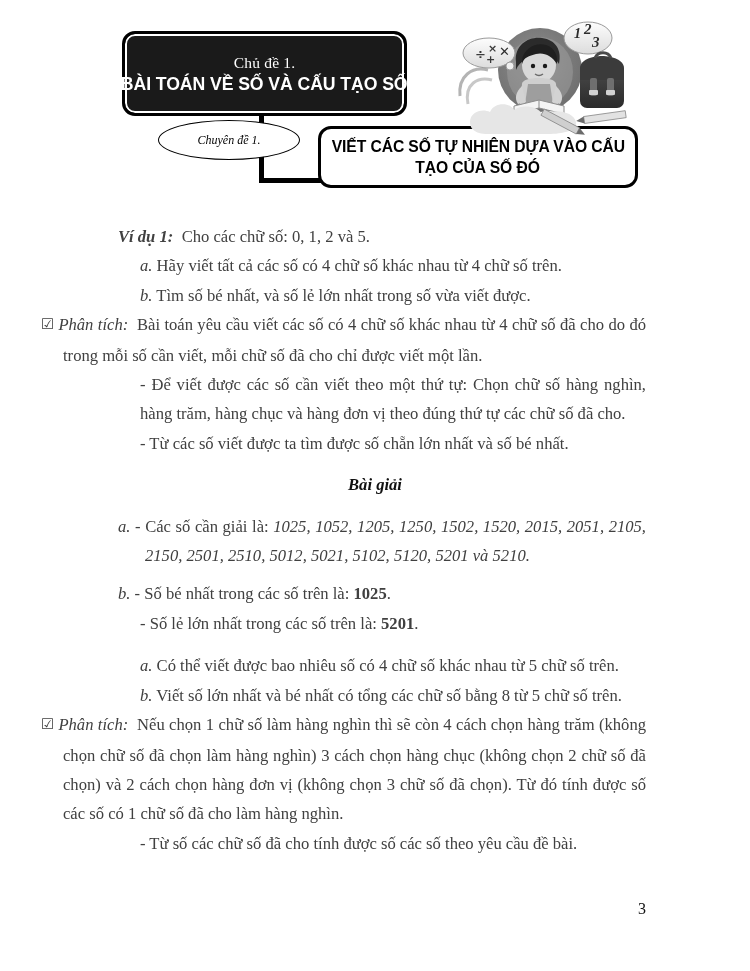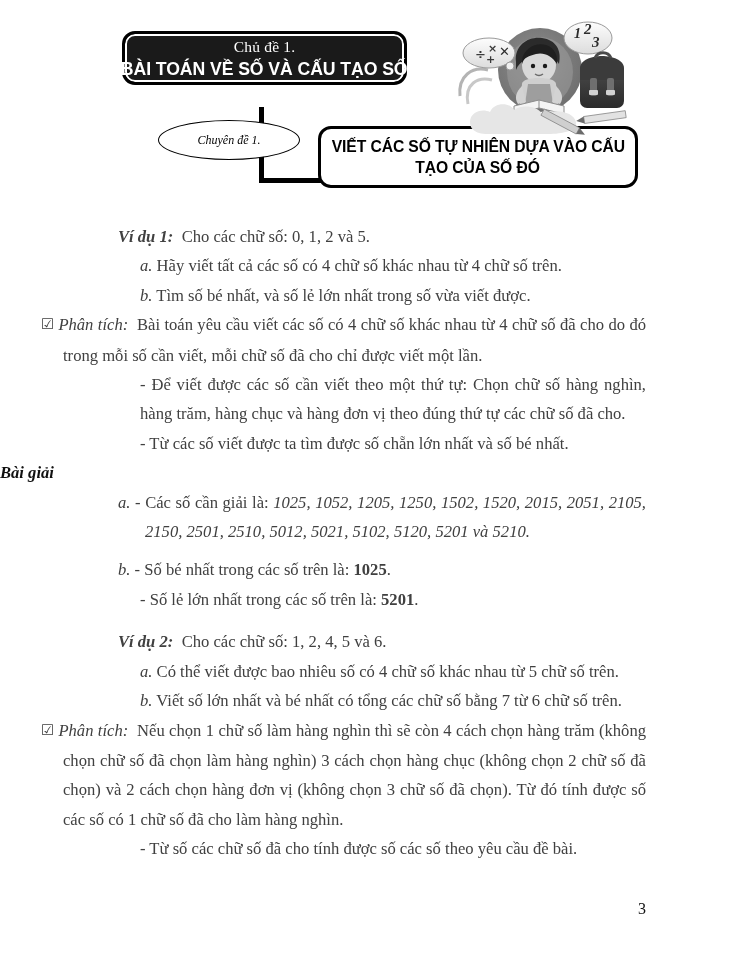--- a/index.html
+++ b/index.html
@@ -28,21 +28,21 @@
     width: 750px;
     height: 218px;
   }
 
   
   .topic-box {
     position: absolute;
     left: 122px;
     top: 31px;
     width: 285px;
-    height: 54px;
+    height: 85px;
     background: #1a1a1a;
     border: 3px solid #000000;
     border-radius: 13px;
     box-shadow: 0 0 0 2px #ffffff inset;
     box-sizing: border-box;
     display: flex;
     flex-direction: column;
     align-items: center;
     justify-content: center;
     padding-top: 2px;
@@ -173,23 +173,23 @@
   }
   .p-hang-a {
     margin: 0;
     padding: 0 104px 0 145px;
     text-indent: -27px;
   }
   .p-just {
     text-align: justify;
   }
   .center-head {
-    margin: 0;
+    margin: 12px;
     padding: 0;
-    text-align: left;
+    text-align: center;
     font-style: italic;
     font-weight: bold;
     font-size: 16.6px;
     line-height: 29.4px;
   }
   .i { font-style: italic; }
   .b { font-weight: bold; }
   .bi { font-style: italic; font-weight: bold; }
   .marker {
     font-style: italic;
@@ -327,25 +327,24 @@
     <p class="blk p-hang-a p-just"><span class="marker">a.</span> <span>- Các số cần giải là:</span> <span class="i">1025, 1052, 1205, 1250, 1502, 1520, 2015, 2051, 2105, 2150,  2501, 2510, 5012, 5021, 5102, 5120, 5201 và 5210.</span></p>
 
     <div class="gap-sm"></div>
 
     <p class="blk p-hang-a"><span class="marker">b.</span> <span>- Số bé nhất trong các số trên là:</span> <span class="b">1025</span><span>.</span></p>
 
     <p class="blk p-sub"><span>- Số lẻ lớn nhất trong các số trên là:</span> <span class="b">5201</span><span>.</span></p>
 
     <div class="gap-md"></div>
 
-    <p class="blk p-flat"><span class="bi">Ví dụ 2:</span>&nbsp; <span>Cho các chữ số: 1, 2, 4, 5 và 6.</span></p>
 
     <p class="blk p-sub"><span class="marker">a.</span> <span>Có thể viết được bao nhiêu số có 4 chữ số khác nhau từ 5 chữ số trên.</span></p>
 
-    <p class="blk p-sub"><span class="marker">b.</span> <span>Viết số lớn nhất và bé nhất có tổng các chữ số bằng 7 từ 6 chữ số trên.</span></p>
+    <p class="blk p-sub"><span class="marker">b.</span> <span>Viết số lớn nhất và bé nhất có tổng các chữ số bằng 8 từ 5 chữ số trên.</span></p>
 
     <p class="blk p-hang p-just"><span class="cbox">☑</span> <span class="i">Phân tích:</span>&nbsp; <span>Nếu chọn 1 chữ số làm hàng nghìn thì sẽ còn 4 cách chọn hàng trăm (không chọn chữ số đã chọn làm hàng nghìn) 3 cách chọn hàng chục (không chọn 2 chữ số đã chọn) và 2 cách chọn hàng đơn vị (không chọn 3 chữ số đã chọn). Từ đó tính được số các số có 1 chữ số đã cho làm hàng nghìn.</span></p>
 
     <p class="blk p-sub"><span>- Từ số các chữ số đã cho tính được số các số theo yêu cầu đề bài.</span></p>
   </div>
 
   <div id="page-number">3</div>
 </div>
 
 </body></html>

